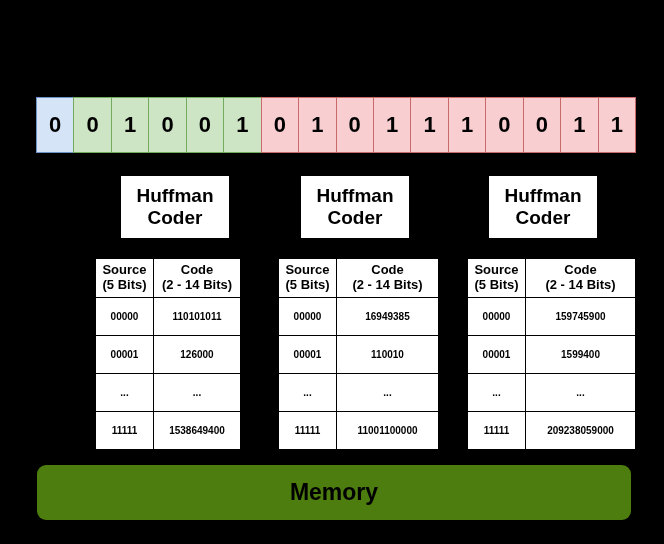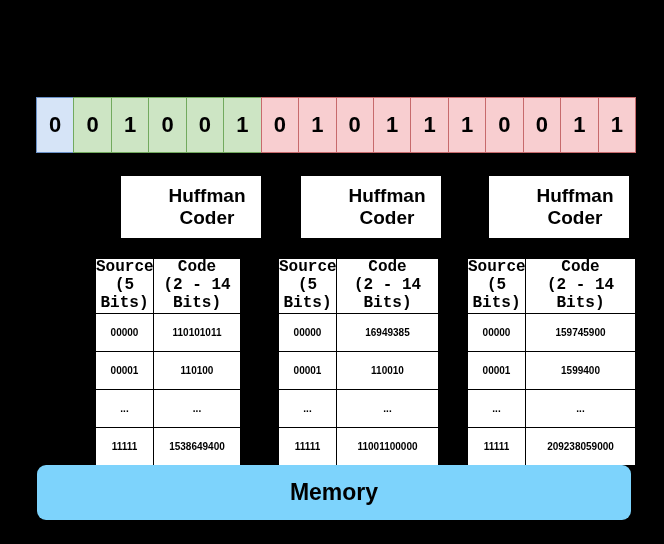--- a/index.html
+++ b/index.html
@@ -55,21 +55,20 @@
     display: flex;
     flex-direction: column;
     align-items: center;
     justify-content: center;
     font-size: 19px;
     font-weight: bold;
     line-height: 1.18;
     top: 176px;
     width: 108px;
     height: 62px;
-    padding-left: 32px;
   }
   #coder-1 { left: 121px; }
   #coder-2 { left: 301px; }
   #coder-3 { left: 489px; }
 
   
   .code-table {
     position: absolute;
     top: 258px;
     background: #000000;
@@ -82,23 +81,22 @@
     border: 1.5px solid #000000;
     text-align: center;
     vertical-align: middle;
     font-weight: bold;
     font-size: 10px;
     padding: 0;
     height: 37px;
     line-height: 1.12;
   }
   .code-table td.hdr {
-    font-size: 16px;
+    font-size: 13px;
     height: 38px;
-    font-family: Liberation Mono, monospace;
   }
   .code-table td.src { }
   .code-table td.code { }
 
   #table-1 { left: 95px; width: 143px; }
   #table-1 .col-src  { width: 57px; }
   #table-1 .col-code { width: 86px; }
 
   #table-2 { left: 278px; width: 158px; }
   #table-2 .col-src  { width: 57px; }
@@ -108,21 +106,21 @@
   #table-3 .col-src  { width: 57px; }
   #table-3 .col-code { width: 109px; }
 
   
   #memory-bar {
     position: absolute;
     left: 37px;
     top: 465px;
     width: 594px;
     height: 55px;
-    background: #7dd3fc;
+    background: #4d7c0f;
     border-radius: 9px;
     display: flex;
     align-items: center;
     justify-content: center;
     color: #000000;
     font-size: 23px;
     font-weight: bold;
   }
 </style>
 </head>
@@ -173,21 +171,21 @@
         <div>Code</div>
         <div>(2 - 14 Bits)</div>
       </td>
     </tr>
     <tr>
       <td class="src">00000</td>
       <td class="code">110101011</td>
     </tr>
     <tr>
       <td class="src">00001</td>
-      <td class="code">110100</td>
+      <td class="code">126000</td>
     </tr>
     <tr>
       <td class="src">...</td>
       <td class="code">...</td>
     </tr>
     <tr>
       <td class="src">11111</td>
       <td class="code">1538649400</td>
     </tr>
   </tbody>

